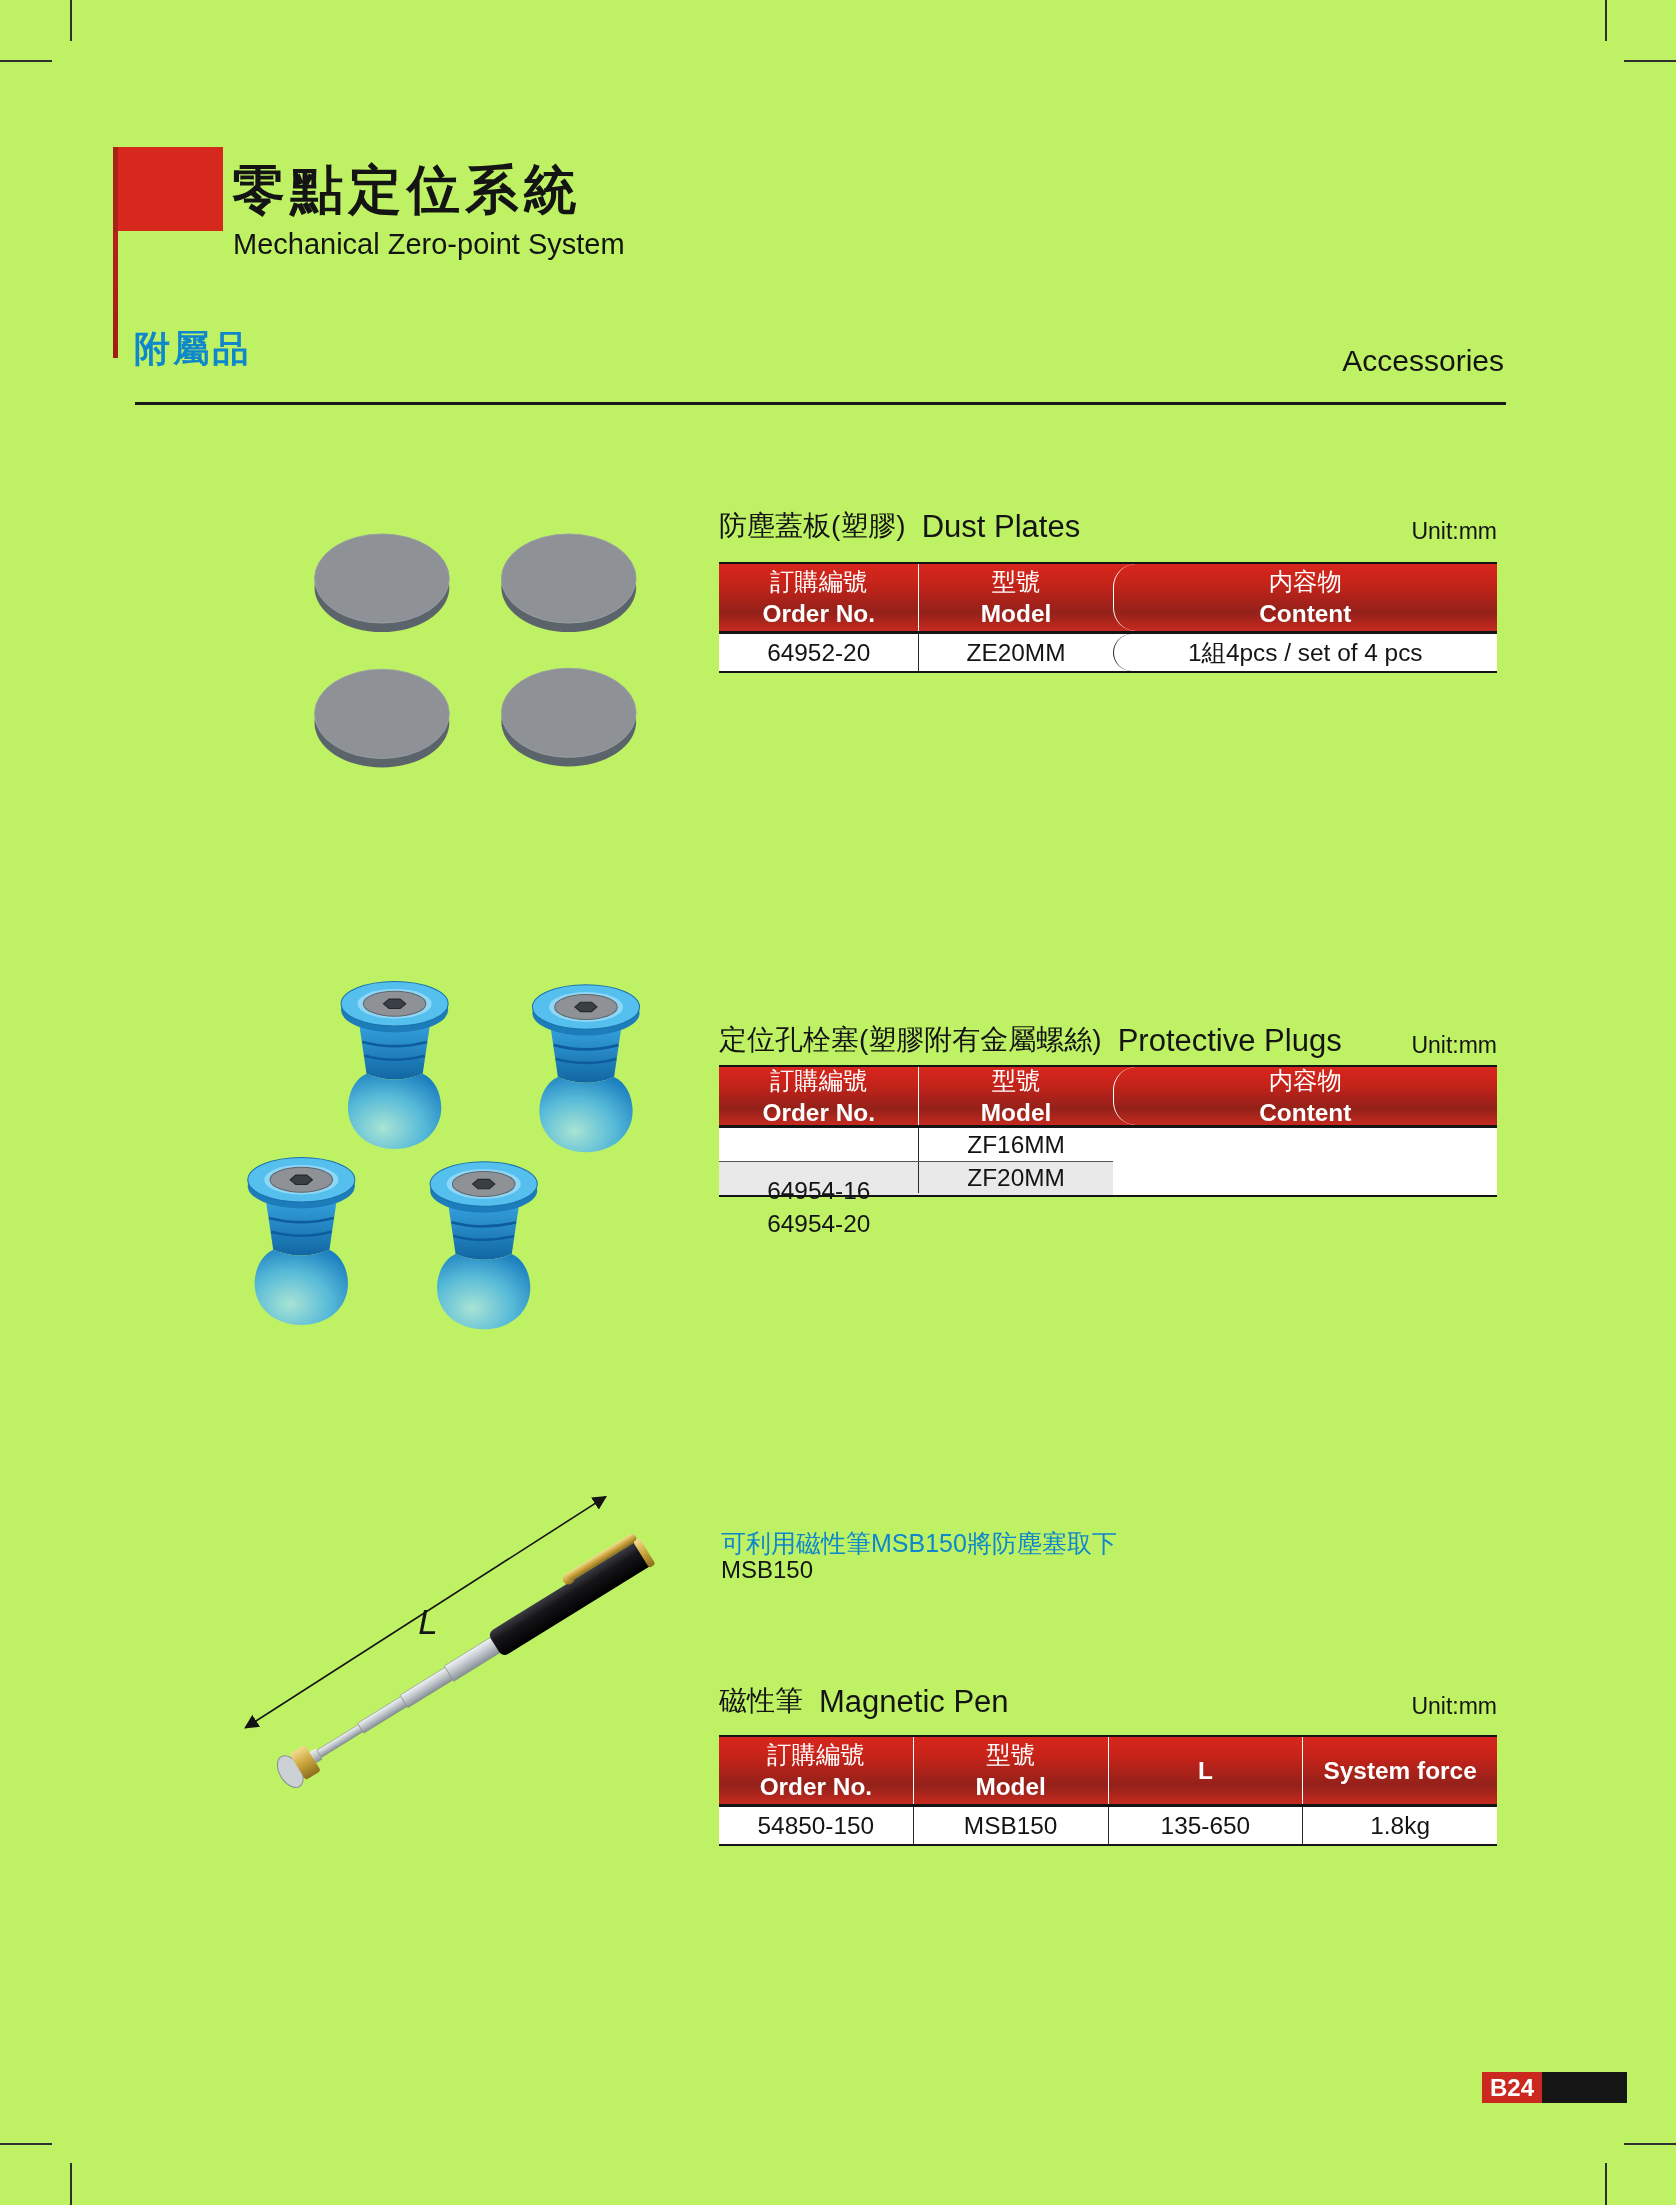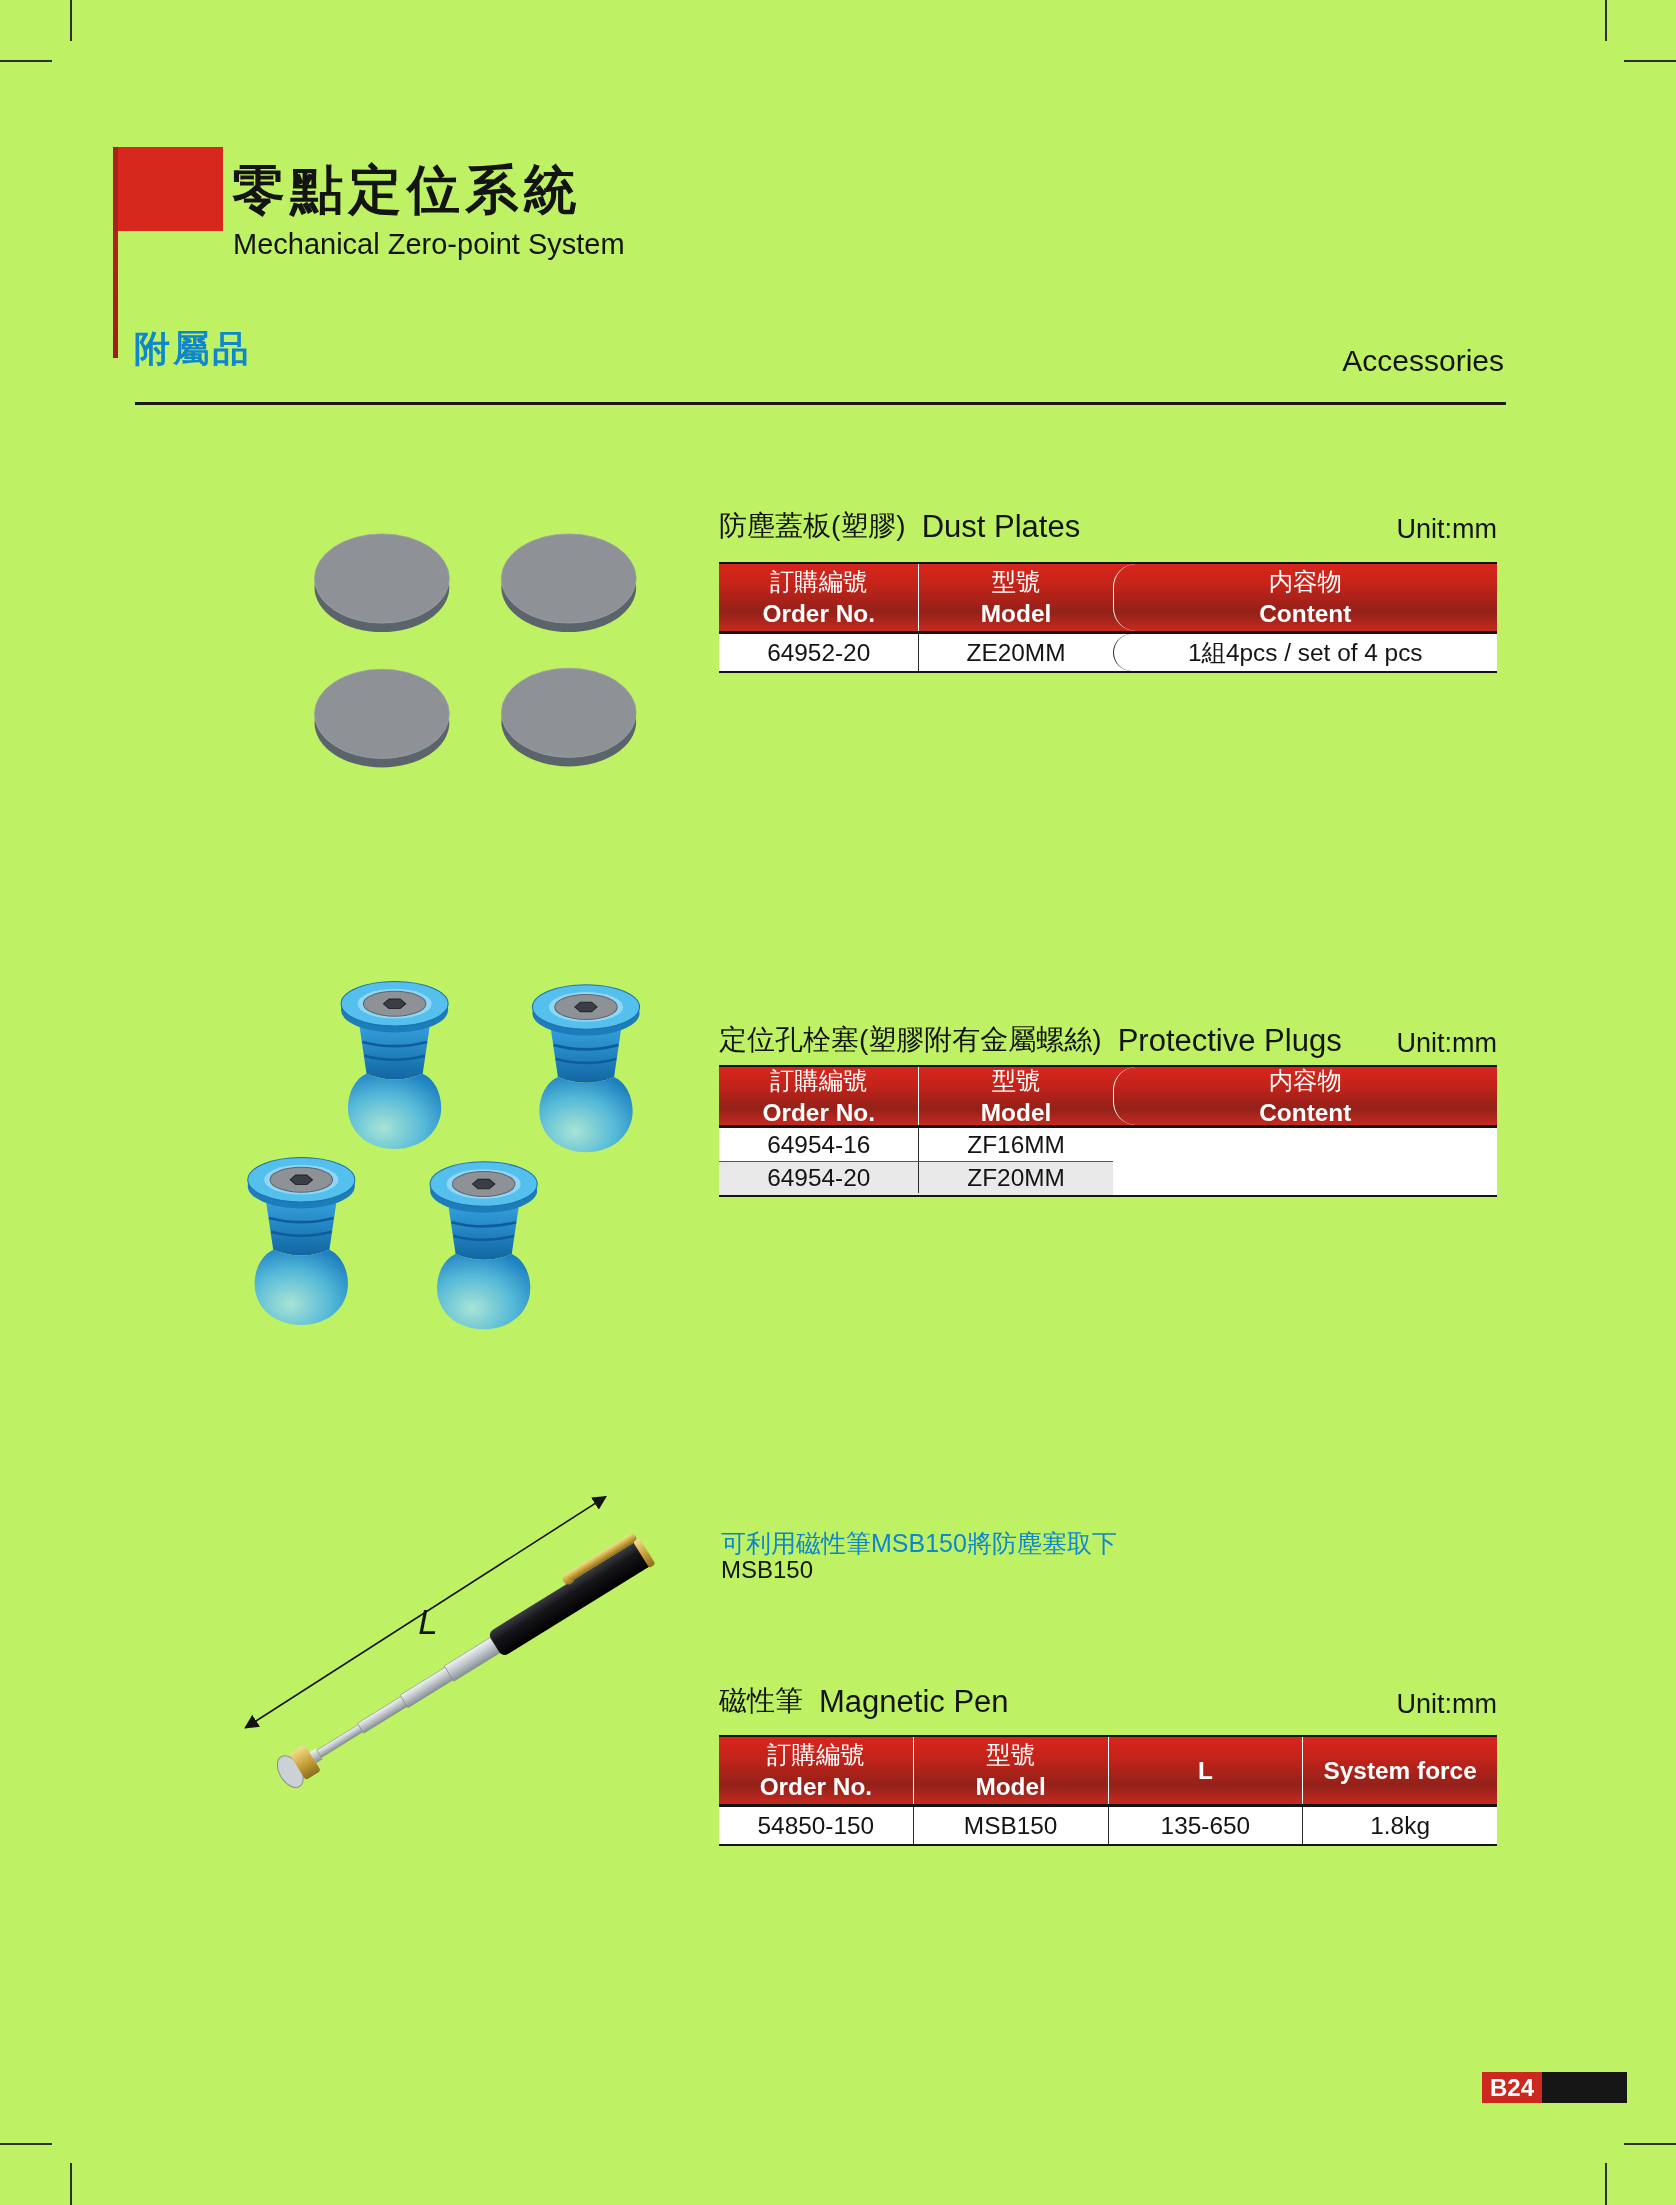--- a/index.html
+++ b/index.html
@@ -20,21 +20,21 @@
   .title-en{position:absolute;left:233px;top:227px;font-size:29px;line-height:34px;color:#141414;white-space:nowrap;}
   .section-zh{position:absolute;left:134px;top:325px;font-size:36px;font-weight:bold;
     letter-spacing:3.2px;color:#0e87cc;white-space:nowrap;}
   .section-en{position:absolute;right:172px;top:344px;font-size:30px;color:#141414;white-space:nowrap;}
   .section-rule{position:absolute;left:135px;top:402px;width:1371px;height:2.7px;background:#1a1a1a;}
   
   .tcaption{position:absolute;left:719px;width:778px;display:flex;align-items:flex-end;}
   .tcaption .cz{font-size:28px;white-space:nowrap;}
   .tcaption .ce{font-size:31px;margin-left:16px;white-space:nowrap;}
   .tcaption .sp{flex:1;}
-  .tcaption .unit{font-size:27px;white-space:nowrap;}
+  .tcaption .unit{font-size:23px;white-space:nowrap;}
   
   .table{position:absolute;left:719px;width:778px;}
   .thead{display:flex;border-top:2.7px solid #141414;border-bottom:3.2px solid #141414;
     background:linear-gradient(180deg,#d8261d 0%,#c52319 30%,#93211a 72%,#c62a1f 100%);}
   .th{display:flex;flex-direction:column;align-items:center;justify-content:center;color:#ffffff;}
   .th + .th{border-left:1.6px solid #ffffff;}
   .th .zh{font-size:24.4px;line-height:32px;}
   .th .en{font-size:24.4px;font-weight:bold;line-height:31px;}
   .h127 .th{height:67px;}
   .h110 .th{height:58px;}
@@ -45,21 +45,21 @@
   .td{display:flex;align-items:center;justify-content:center;font-size:24.4px;color:#141414;}
   .td + .td,.merged{border-left:1.1px solid #2a2a2a;}
   .r70 .td{height:37px;}
   
   .t2body{display:flex;border-bottom:2.1px solid #141414;background:#ffffff;}
   .t2left{width:50.6%;}
   .t2row{display:flex;height:33px;}
   .t2row .td{height:33px;}
   .t2row.alt{background:#e9e9e9;border-top:1.6px solid #555555;}
   .t2row.alt .td{height:31px;}
-  .t2c1{width:50.8%;} .t2c2{width:49.2%;}
+  .t2c1{width:50.8%;margin-top:46px;} .t2c2{width:49.2%;}
   .merged{width:49.4%;display:flex;align-items:center;justify-content:center;font-size:24.4px;}
   
   .note-zh{position:absolute;left:721px;top:1516px;font-size:25px;color:#0e87cc;white-space:nowrap;margin-top:11px;}
   .note-en{position:absolute;left:721px;top:1553px;font-size:24px;line-height:33px;color:#141414;}
   
   .pageno{position:absolute;left:1482px;top:2072px;width:60px;height:31px;background:#cb2820;
     color:#ffffff;font-weight:bold;font-size:24px;display:flex;align-items:center;justify-content:center;}
   .pageno-bar{position:absolute;left:1542px;top:2072px;width:85px;height:31px;background:#161616;}
   svg{display:block;}
 </style>

